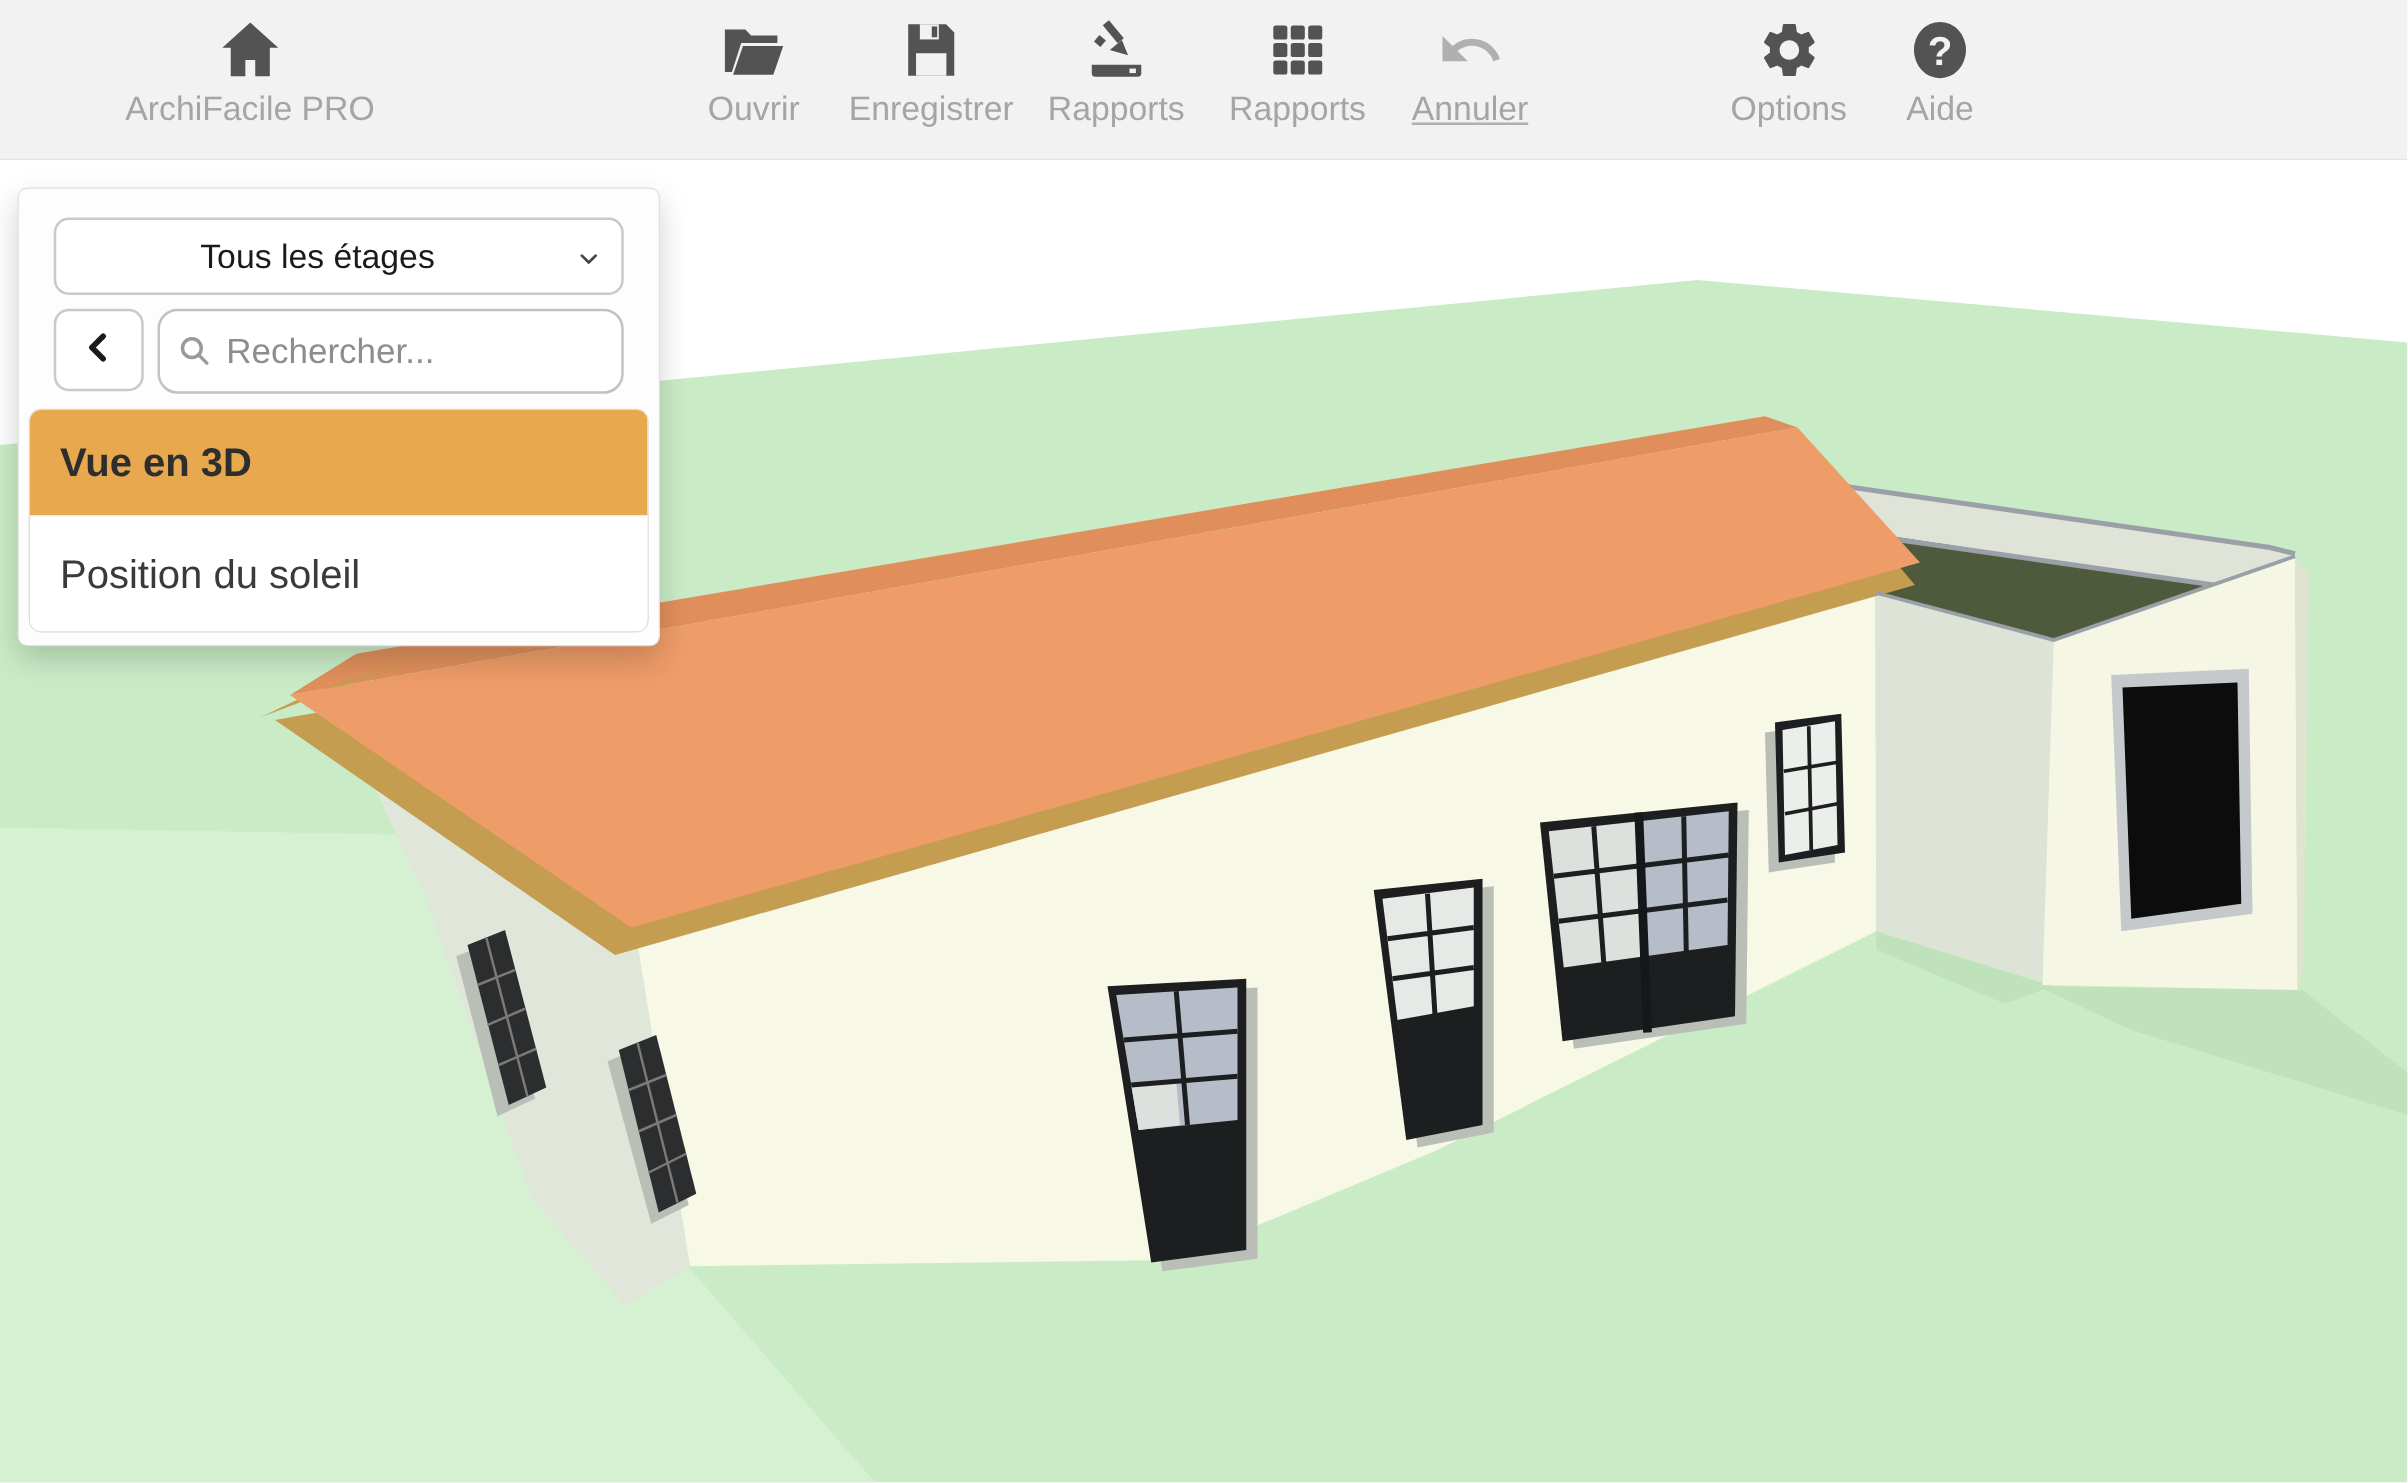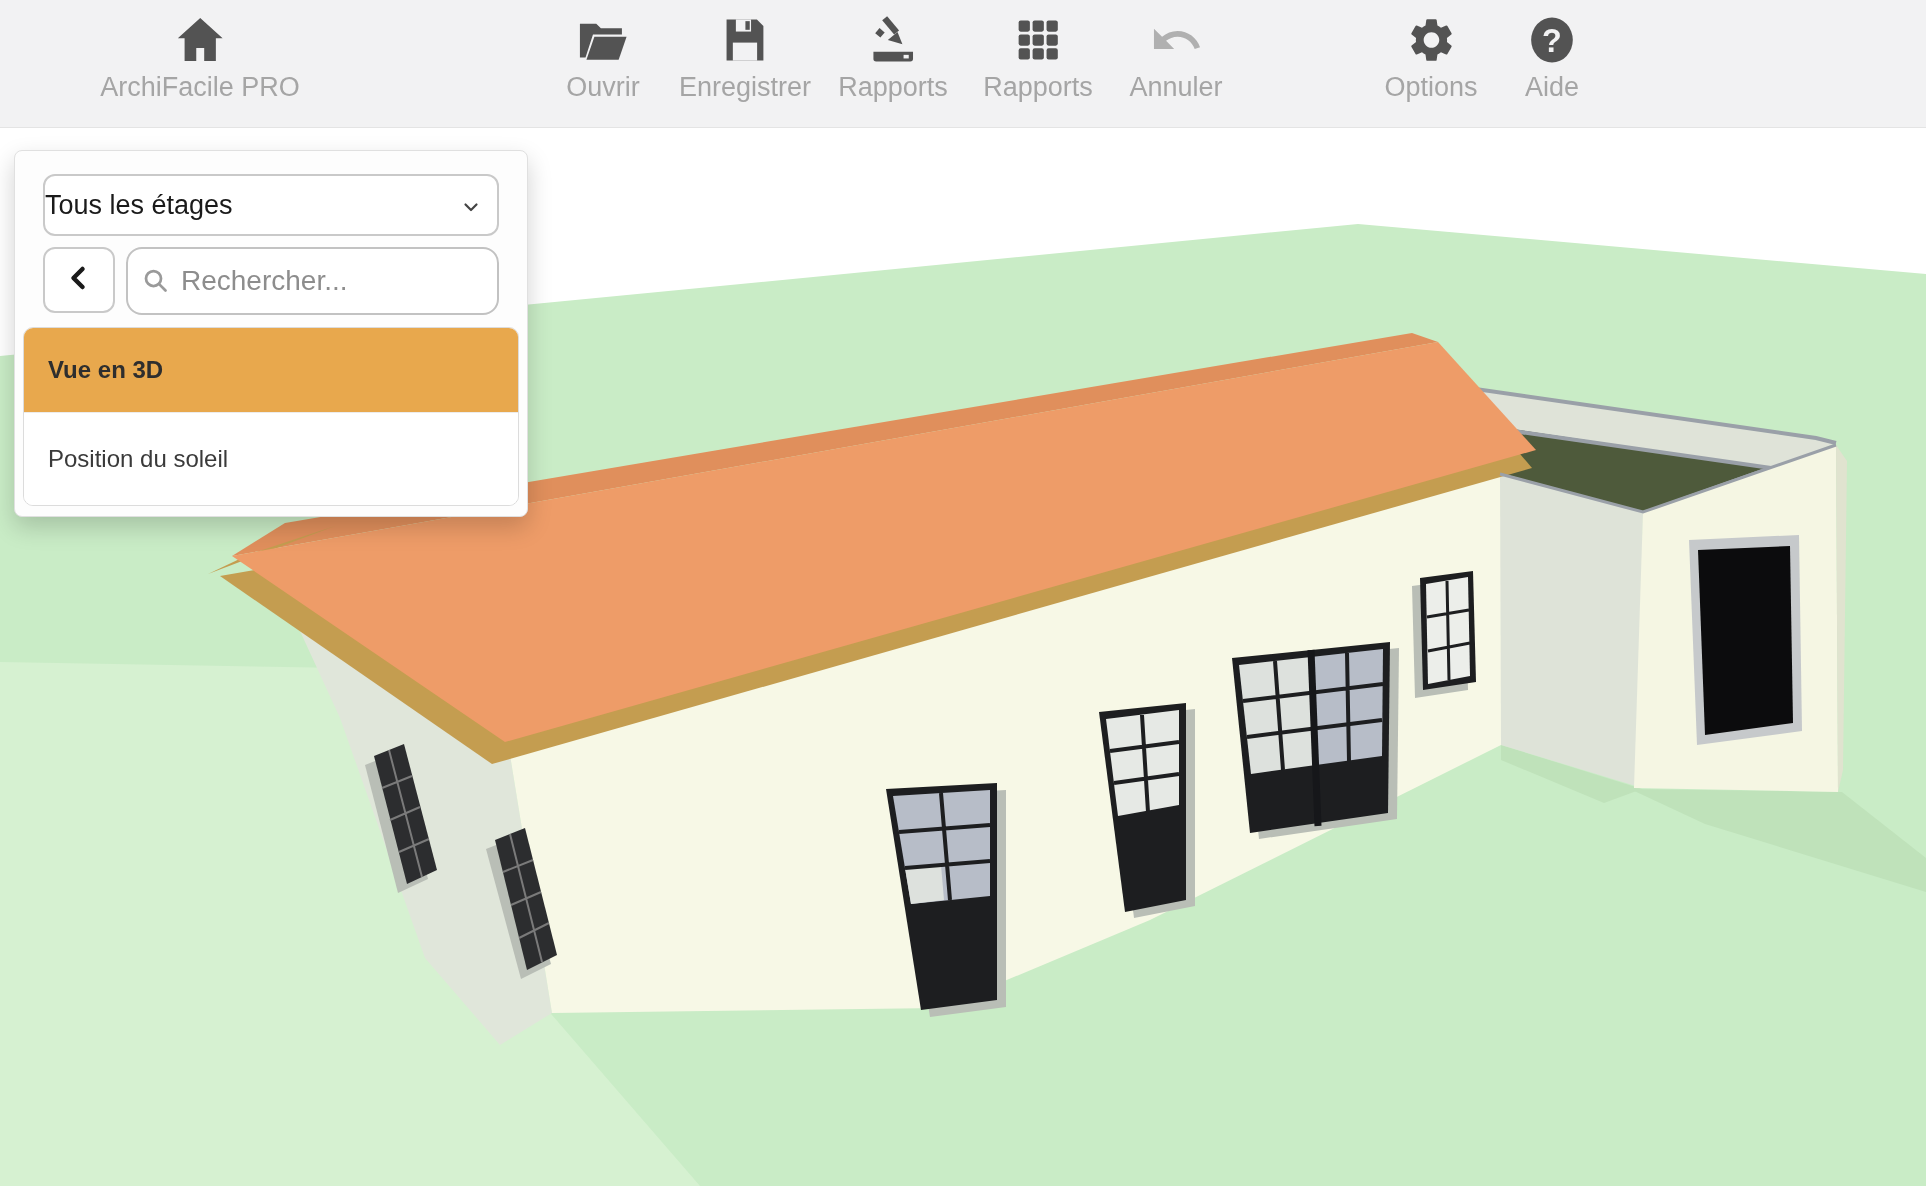--- a/index.html
+++ b/index.html
@@ -18,37 +18,37 @@
     border-bottom:1px solid #e4e4e4;
     z-index:10;
   }
   .tb-item{
     position:absolute;top:0;height:127px;
     transform:translateX(-50%);
     display:flex;flex-direction:column;align-items:center;
     cursor:pointer;
     color:var(--c-toolbar_icon);
   }
-  .tb-item.disabled{color:var(--c-toolbar_icon_disabled);}
+  .tb-item.disabled{color:var(--c-toolbar_icon_disabled);text-decoration:underline;}
   .tb-item .icn{margin-top:12px;height:56px;display:flex;align-items:center;justify-content:center;}
   .tb-item .lbl{
     margin-top:4px;font-size:27px;line-height:30px;
     color:var(--c-toolbar_label);white-space:nowrap;
   }
   
   .panel{
     position:absolute;left:14px;top:150px;width:512px;
     background:#fdfdfd;border:1px solid #e0e0e0;border-radius:8px;
     box-shadow:0 10px 24px rgba(0,0,0,.18);
     z-index:20;padding-bottom:10px;
   }
   .floor-select{
     position:relative;margin:23px 28px 0 28px;height:62px;
     background:#fff;border:2px solid #c9c9c9;border-radius:12px;
-    display:flex;align-items:center;
+    display:flex;align-items:center;justify-content:center;
     font-size:27px;color:#1a1a1a;cursor:pointer;
     padding-right:34px;box-sizing:border-box;
   }
   .floor-select .chev{position:absolute;right:14px;top:19px;}
   .panel-row2{display:flex;margin:11px 28px 0 28px;gap:11px;}
   .back-btn{
     width:72px;height:66px;background:#fff;border:2px solid #c9c9c9;border-radius:12px;
     display:flex;align-items:center;justify-content:center;cursor:pointer;box-sizing:border-box;
     flex:0 0 auto;
   }
@@ -61,21 +61,21 @@
     border:none;outline:none;background:transparent;width:100%;height:100%;
     font-family:"Liberation Sans",sans-serif;font-size:28px;color:#333;padding:0;
   }
   .search-box input::placeholder{color:#8d8d8d;opacity:1;}
   .view-list{
     margin:12px 8px 0 8px;background:#fff;
     border:1px solid #dcdcdc;border-radius:10px;overflow:hidden;
   }
   .view-item{
     height:83px;display:flex;align-items:center;padding-left:24px;
-    font-size:24px;color:#3a3a3a;cursor:pointer;background:#fff;
+    font-size:32px;color:#3a3a3a;cursor:pointer;background:#fff;
   }
   .view-item.selected{
     background:var(--c-selected_row);font-weight:bold;color:#2e2e2e;height:84px;
   }
   .view-item + .view-item{border-top:1px solid #ececec;height:92px;}
 </style>
 </head>
 <body>
 
 <svg class="scene" viewBox="0 0 1926 1186" xmlns="http://www.w3.org/2000/svg">

